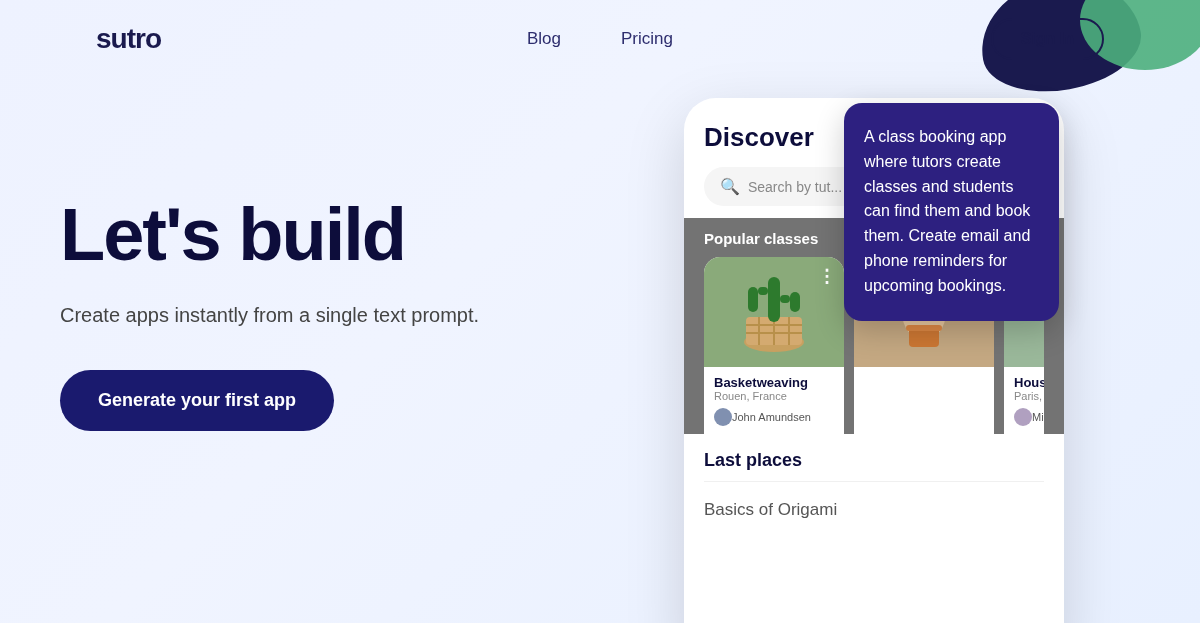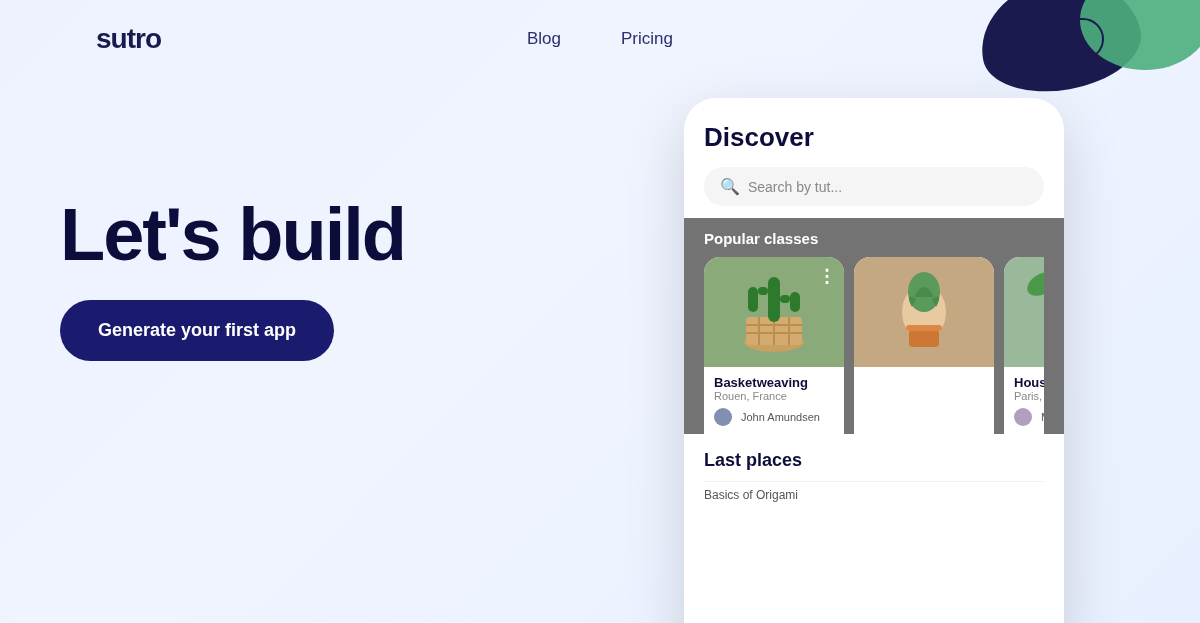--- a/index.html
+++ b/index.html
@@ -213,21 +213,21 @@
       color: #0d0d3b;
     }
     .card-location {
       font-size: 11px;
       color: #888;
       margin-bottom: 6px;
     }
     .card-author {
       display: flex;
       align-items: center;
-      gap: 9px;
+      gap: 0;
       font-size: 11px;
       color: #555;
     }
     .avatar-dot {
       width: 18px;
       height: 18px;
       border-radius: 50%;
       background: #c0c0d0;
       flex-shrink: 0;
     }
@@ -236,23 +236,23 @@
       padding: 16px 20px 0;
       background: #fff;
     }
     .last-places-label {
       font-size: 18px;
       font-weight: 800;
       color: #0d0d3b;
       margin-bottom: 10px;
     }
     .last-item {
-      font-size: 12px;
+      font-size: 17px;
       color: #555;
-      padding: 6px 0;
+      padding: 18px 0;
       border-top: 1px solid #f0f0f0;
     }
 
     
     .tooltip-box {
       position: absolute;
       top: 15px;
       left: 190px;
       width: 215px;
       background: #2d2080;
@@ -287,20 +287,21 @@
     <li><a href="#">Pricing</a></li>
   </ul>
   <button class="sign-in-btn">Sign In</button>
 </nav>
 
 <div class="hero">
   <div class="hero-left">
     <h1 class="hero-title">
       <span>Let's build</span><br>
     </h1>
+    <p class="hero-subtitle">Create apps instantly from a single text prompt.</p>
     <button class="cta-btn">Generate your first app</button>
   </div>
 
   <div class="hero-right">
 
     <div class="phone-wrap">
       <div class="phone-header">
         <div class="phone-title">Discover</div>
         <div class="search-bar">
           <span class="search-icon-phone">🔍</span>
@@ -385,14 +386,17 @@
           </div>
         </div>
       </div>
 
       <div class="last-places-section">
         <div class="last-places-label">Last places</div>
         <div class="last-item">Basics of Origami</div>
       </div>
     </div>
 
+    <div class="tooltip-box">
+      <span>A class booking app where tutors create classes and students can find them and book them. Create email and phone reminders for upcoming bookings.</span>
+    </div>
   </div>
 </div>
 
 </body></html>

